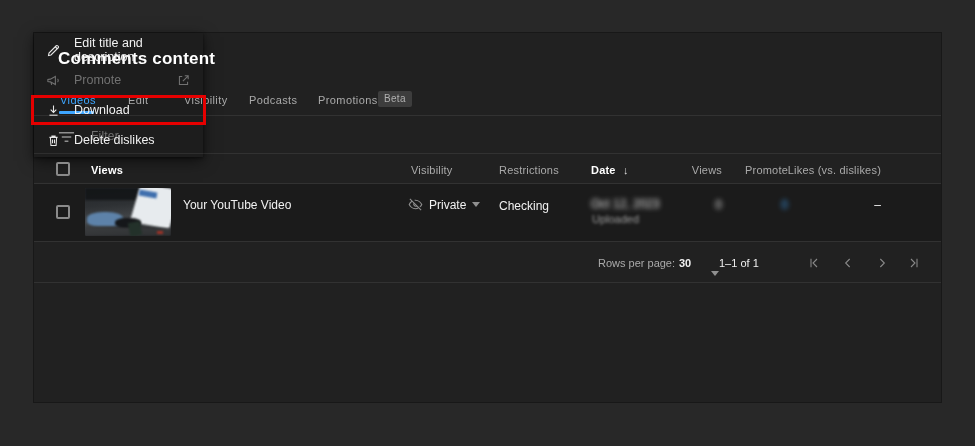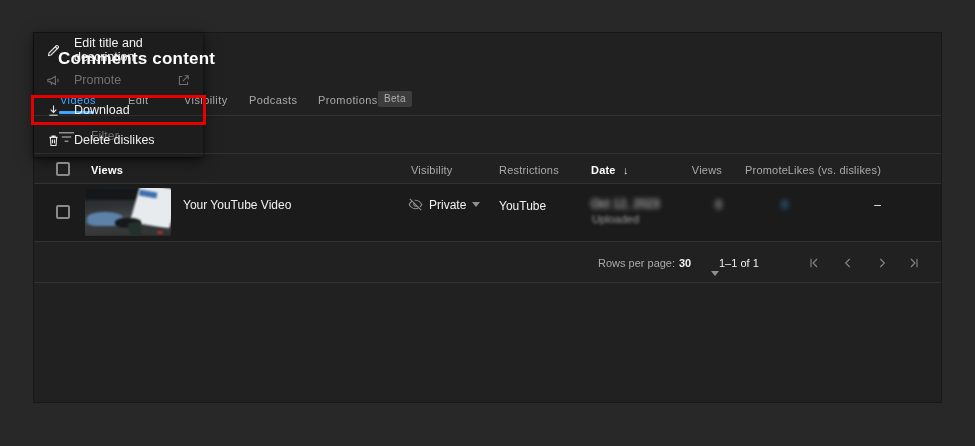--- a/index.html
+++ b/index.html
@@ -134,21 +134,21 @@
       <div class="cell vis-cell" style="left:374px;top:13px">
         <svg width="15" height="15" viewBox="0 0 24 24" fill="none" stroke="#909090" stroke-width="1.8">
           <path d="M3 3l18 18"></path>
           <path d="M10.6 5.3C11 5.2 11.5 5.2 12 5.2c5.2 0 9 4.6 10 6.8-.5 1.1-1.5 2.6-3 3.9M6.4 6.7C4.2 8.1 2.7 10.3 2 12c1 2.2 4.8 6.8 10 6.8 1.6 0 3.1-.4 4.4-1.1"></path>
           <path d="M9.9 9.9a3 3 0 0 0 4.2 4.2"></path>
         </svg>
         <span>Private</span>
         <span class="caret"></span>
       </div>
 
-      <div class="cell" style="left:465px;top:15px">YouTube</div>
+      <div class="cell" style="left:465px;top:15px">Checking</div>
 
       <div class="cell blur" style="left:557px;top:13px">Oct 12, 2023</div>
       <div class="cell date-sub blur-soft" style="left:558px;top:29px">Uploaded</div>
 
       <div class="cell blur r-align" style="left:588px;top:14px;width:100px">0</div>
       <div class="cell blur r-align comments-val" style="left:654px;top:14px;width:100px">0</div>
       <div class="cell r-align" style="left:697px;top:14px;width:150px">–</div>
     </div>
     <div class="divider" style="top:208px"></div>
 

